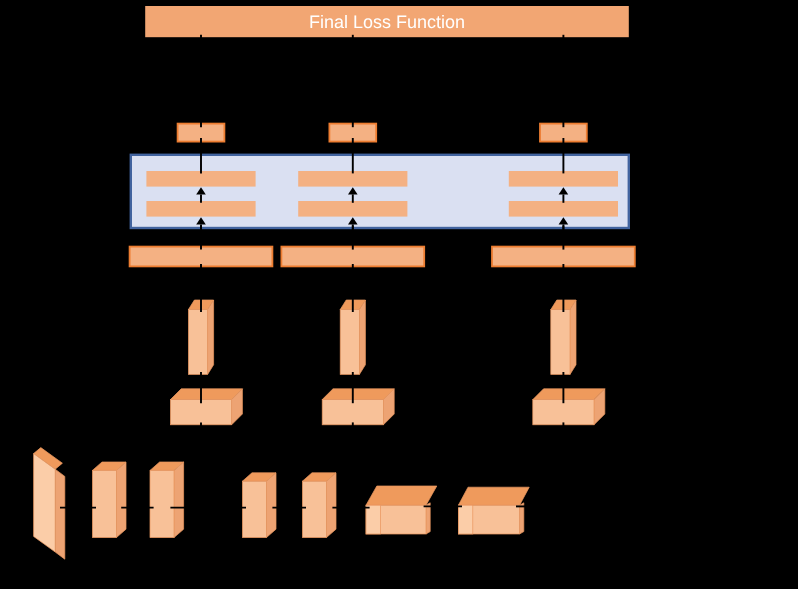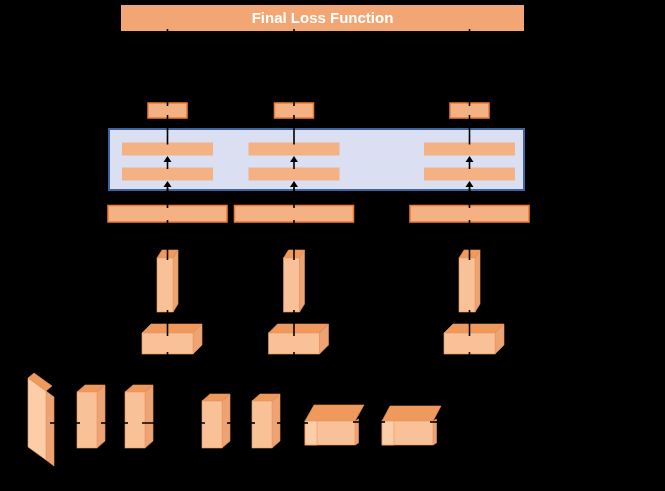--- a/index.html
+++ b/index.html
@@ -1,21 +1,21 @@
 <!DOCTYPE html>
 <html style="--background: #000000; --orange-fill: #F4B183; --orange-border: #ED7D31; --title-fill: #F2A673; --title-text: #FFFFFF; --container-fill: #DAE0F2; --container-border: #41639F; --shape-front: #F8C198; --shape-front-light: #FBCDA8; --shape-top: #EF9A5C; --shape-side: #EDA373; --shape-edge: #E9965F; --connector: #000000;"><head>
 <meta charset="utf-8">
 <style>
   html,body{margin:0;padding:0;}
   body{
     width:665px;height:491px;overflow:hidden;
     background:var(--background,#000);
     font-family:"Liberation Sans",sans-serif;
   }
-  .stage{position:relative;width:665px;height:491px;font-weight:bold;}
+  .stage{position:relative;width:665px;height:491px;}
   svg{display:block;}
   .title-rect{fill:var(--title-fill);}
   .title-label{
     fill:var(--title-text);
     font-family:"Liberation Sans",sans-serif;
     font-size:15px;
   }
   .obar{fill:var(--orange-fill);}
   .obox{fill:var(--orange-fill);stroke:var(--orange-border);stroke-width:1.5;}
   .container-rect{fill:var(--container-fill);stroke:var(--container-border);stroke-width:2;}

